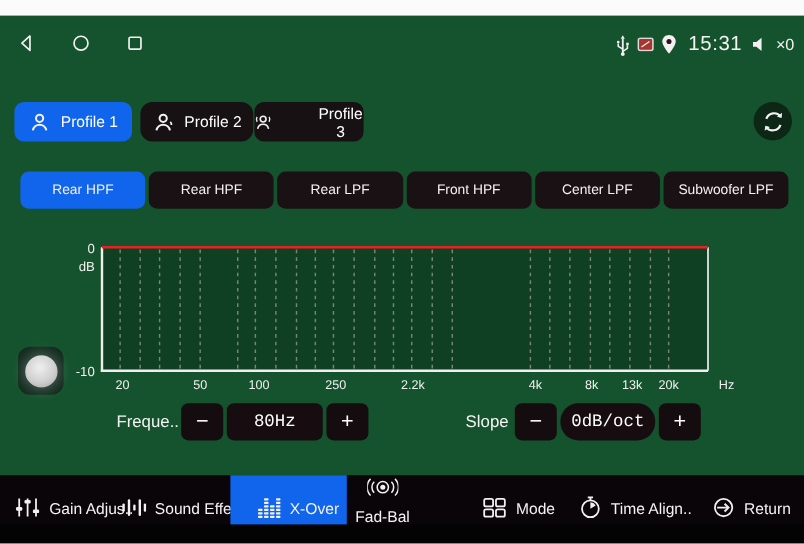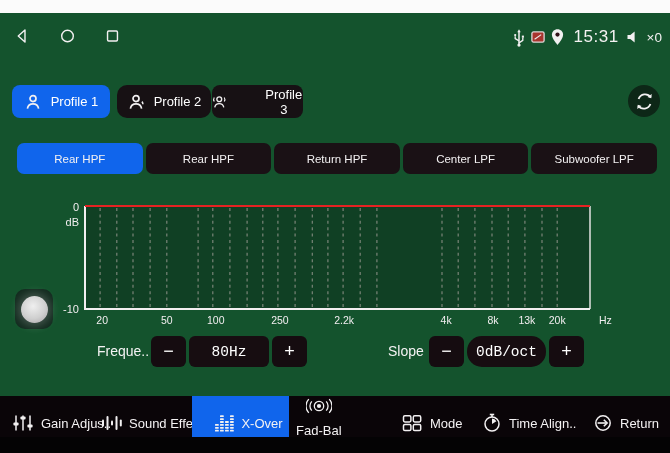--- a/index.html
+++ b/index.html
@@ -149,21 +149,22 @@
         <path d="M17.5 6.6 A7.2 7.2 0 0 0 4.8 8.4" fill="none" stroke="#f2f0f1" stroke-width="1.9"></path>
         <path d="M4.5 15.4 A7.2 7.2 0 0 0 17.2 13.6" fill="none" stroke="#f2f0f1" stroke-width="1.9"></path>
         <path d="M18.6 3.2 L18.1 7.6 L14 6.4 Z" fill="#f2f0f1"></path>
         <path d="M3.4 18.8 L3.9 14.4 L8 15.6 Z" fill="#f2f0f1"></path>
       </svg>
     </button>
 
     <div class="filter-row" id="filter-tabs">
         <button class="ftab sel"><span>Rear HPF</span></button>
         <button class="ftab"><span>Rear HPF</span></button>
-        <button class="ftab"><span>Return HPF</span></button>
+        <button class="ftab"><span>Rear LPF</span></button>
+        <button class="ftab"><span>Front HPF</span></button>
         <button class="ftab"><span>Center LPF</span></button>
         <button class="ftab"><span>Subwoofer LPF</span></button>
       </div>
 
     <div class="chart-wrap">
       <svg id="chart-svg" width="566" height="132" viewBox="0 0 566 132">
           <rect x="35" y="8" width="505" height="103" fill="rgba(5,0,4,0.22)"></rect>
           <line x1="50.1" y1="10" x2="50.1" y2="110" stroke="rgba(228,202,204,0.5)" stroke-width="1.2" stroke-dasharray="3 3.4"></line>
           <line x1="66.8" y1="10" x2="66.8" y2="110" stroke="rgba(228,202,204,0.5)" stroke-width="1.2" stroke-dasharray="3 3.4"></line>
           <line x1="83.0" y1="10" x2="83.0" y2="110" stroke="rgba(228,202,204,0.5)" stroke-width="1.2" stroke-dasharray="3 3.4"></line>

